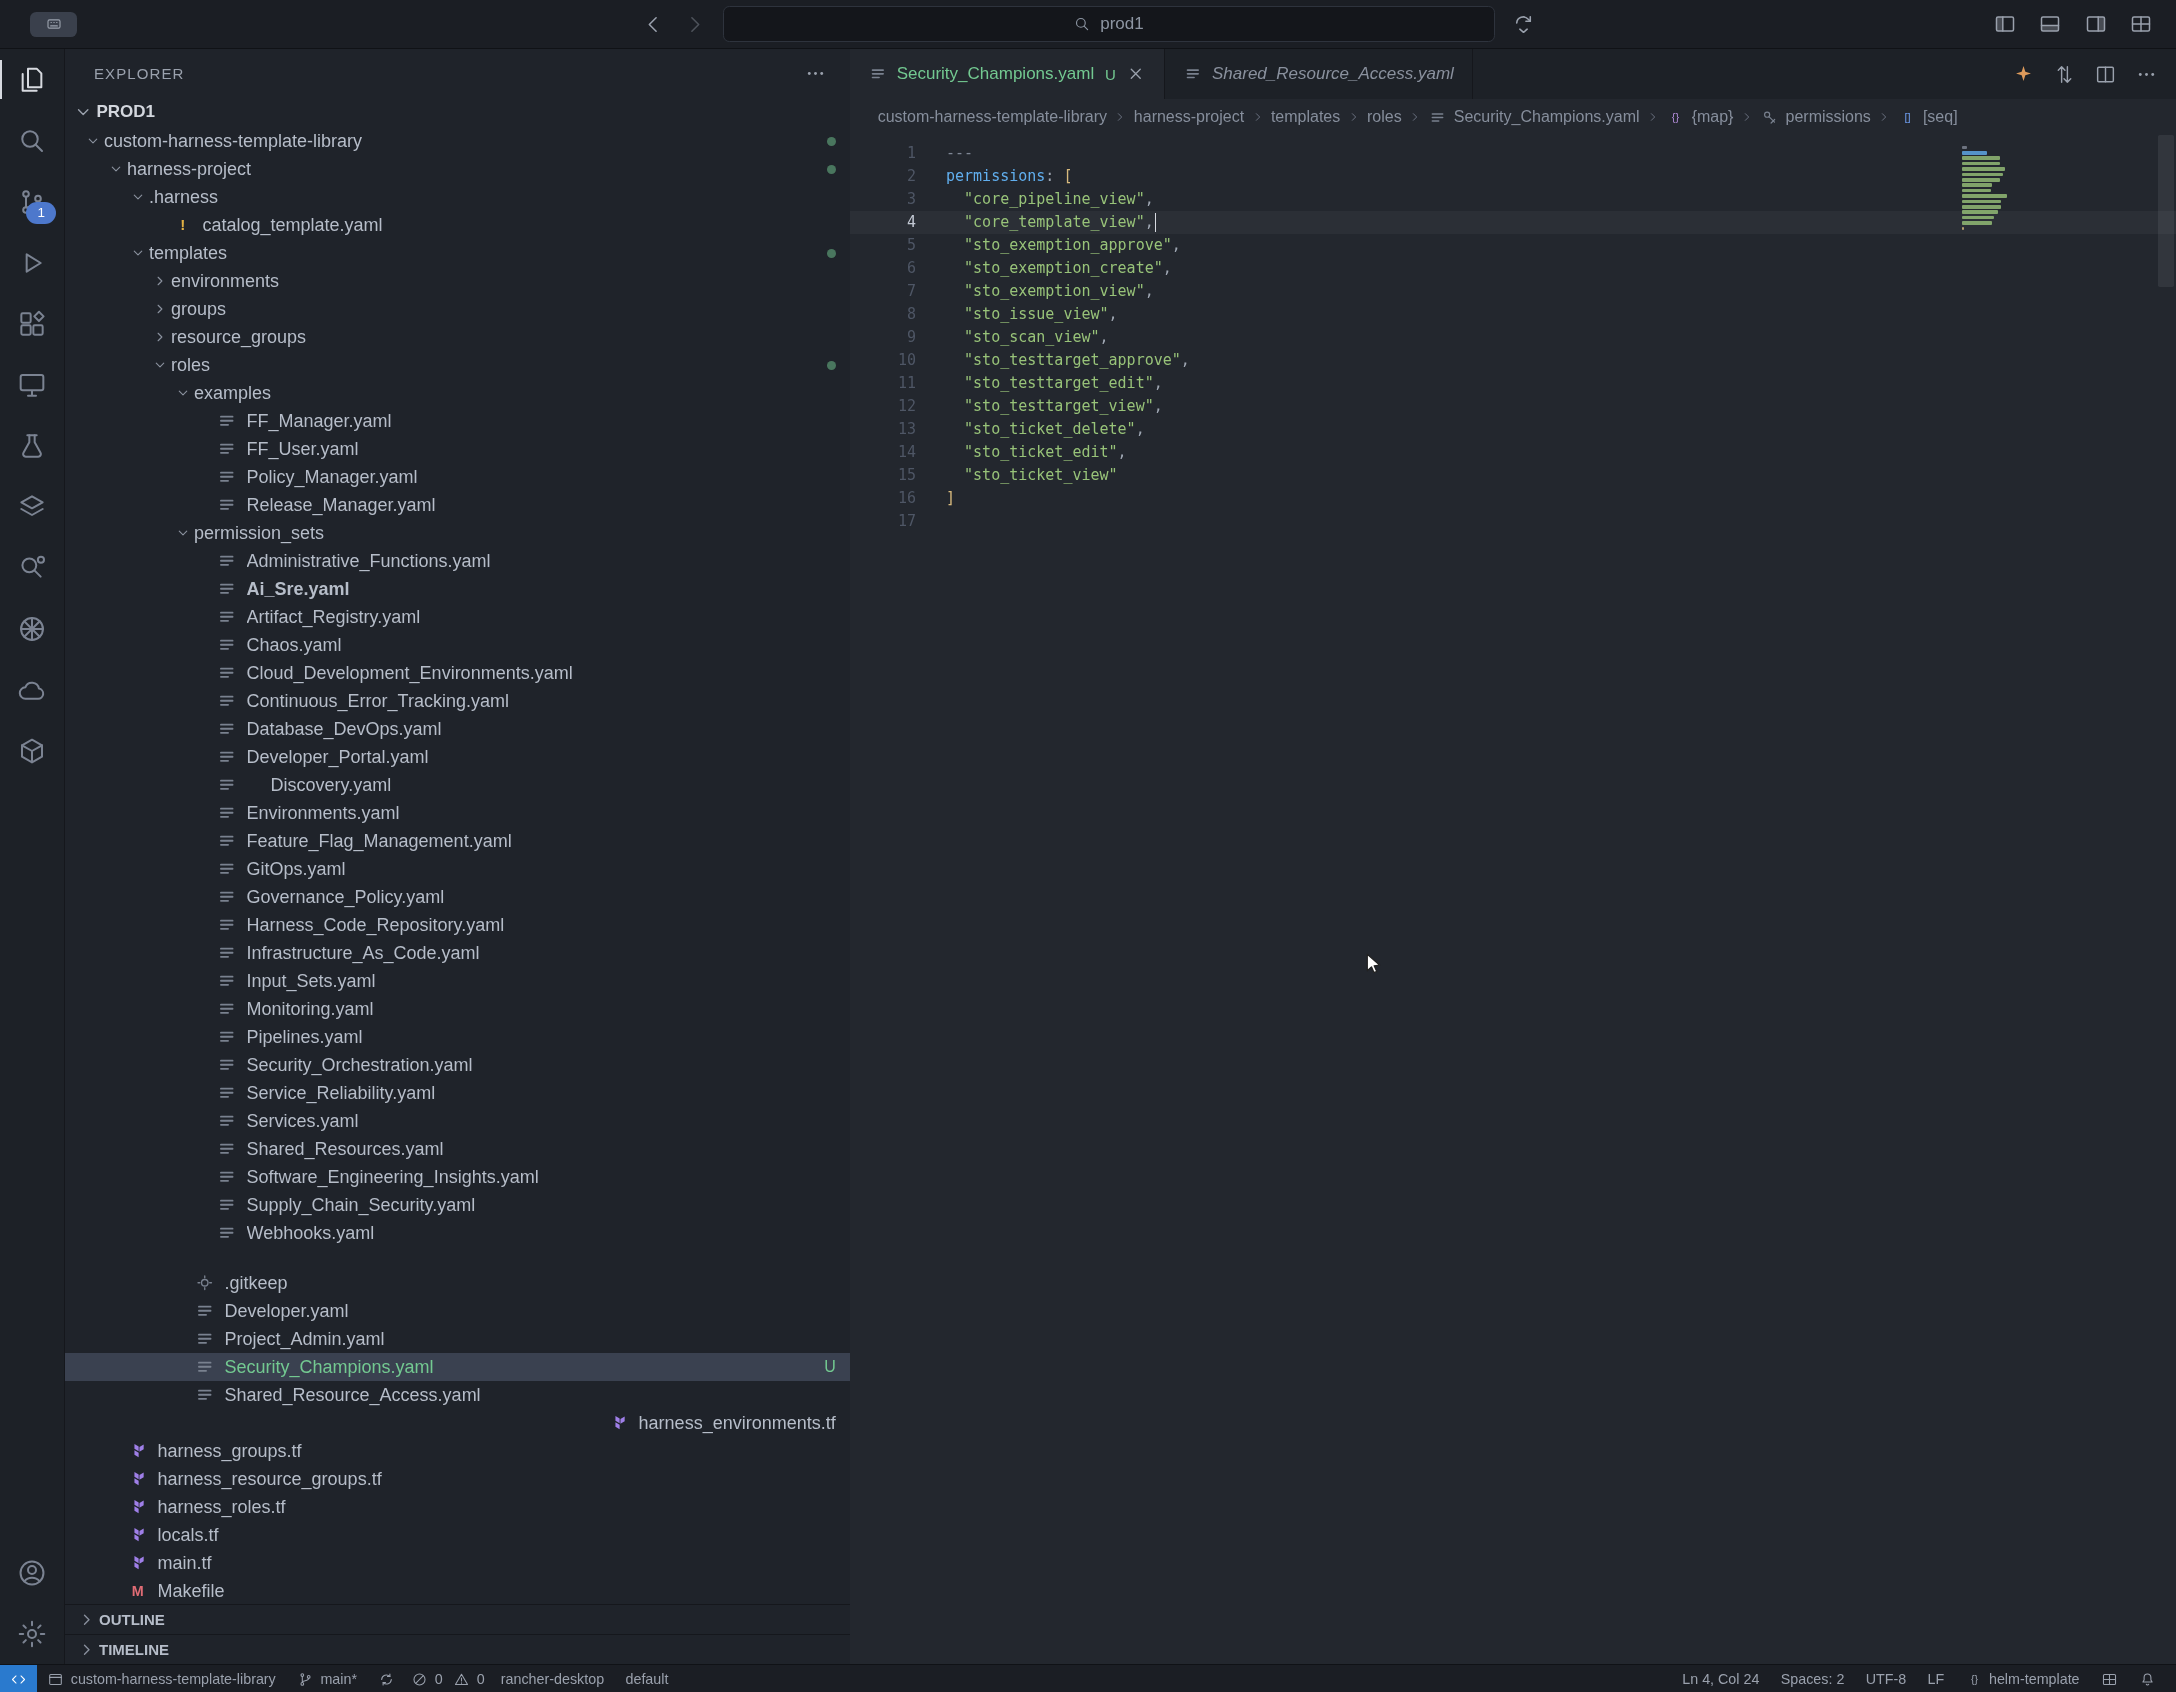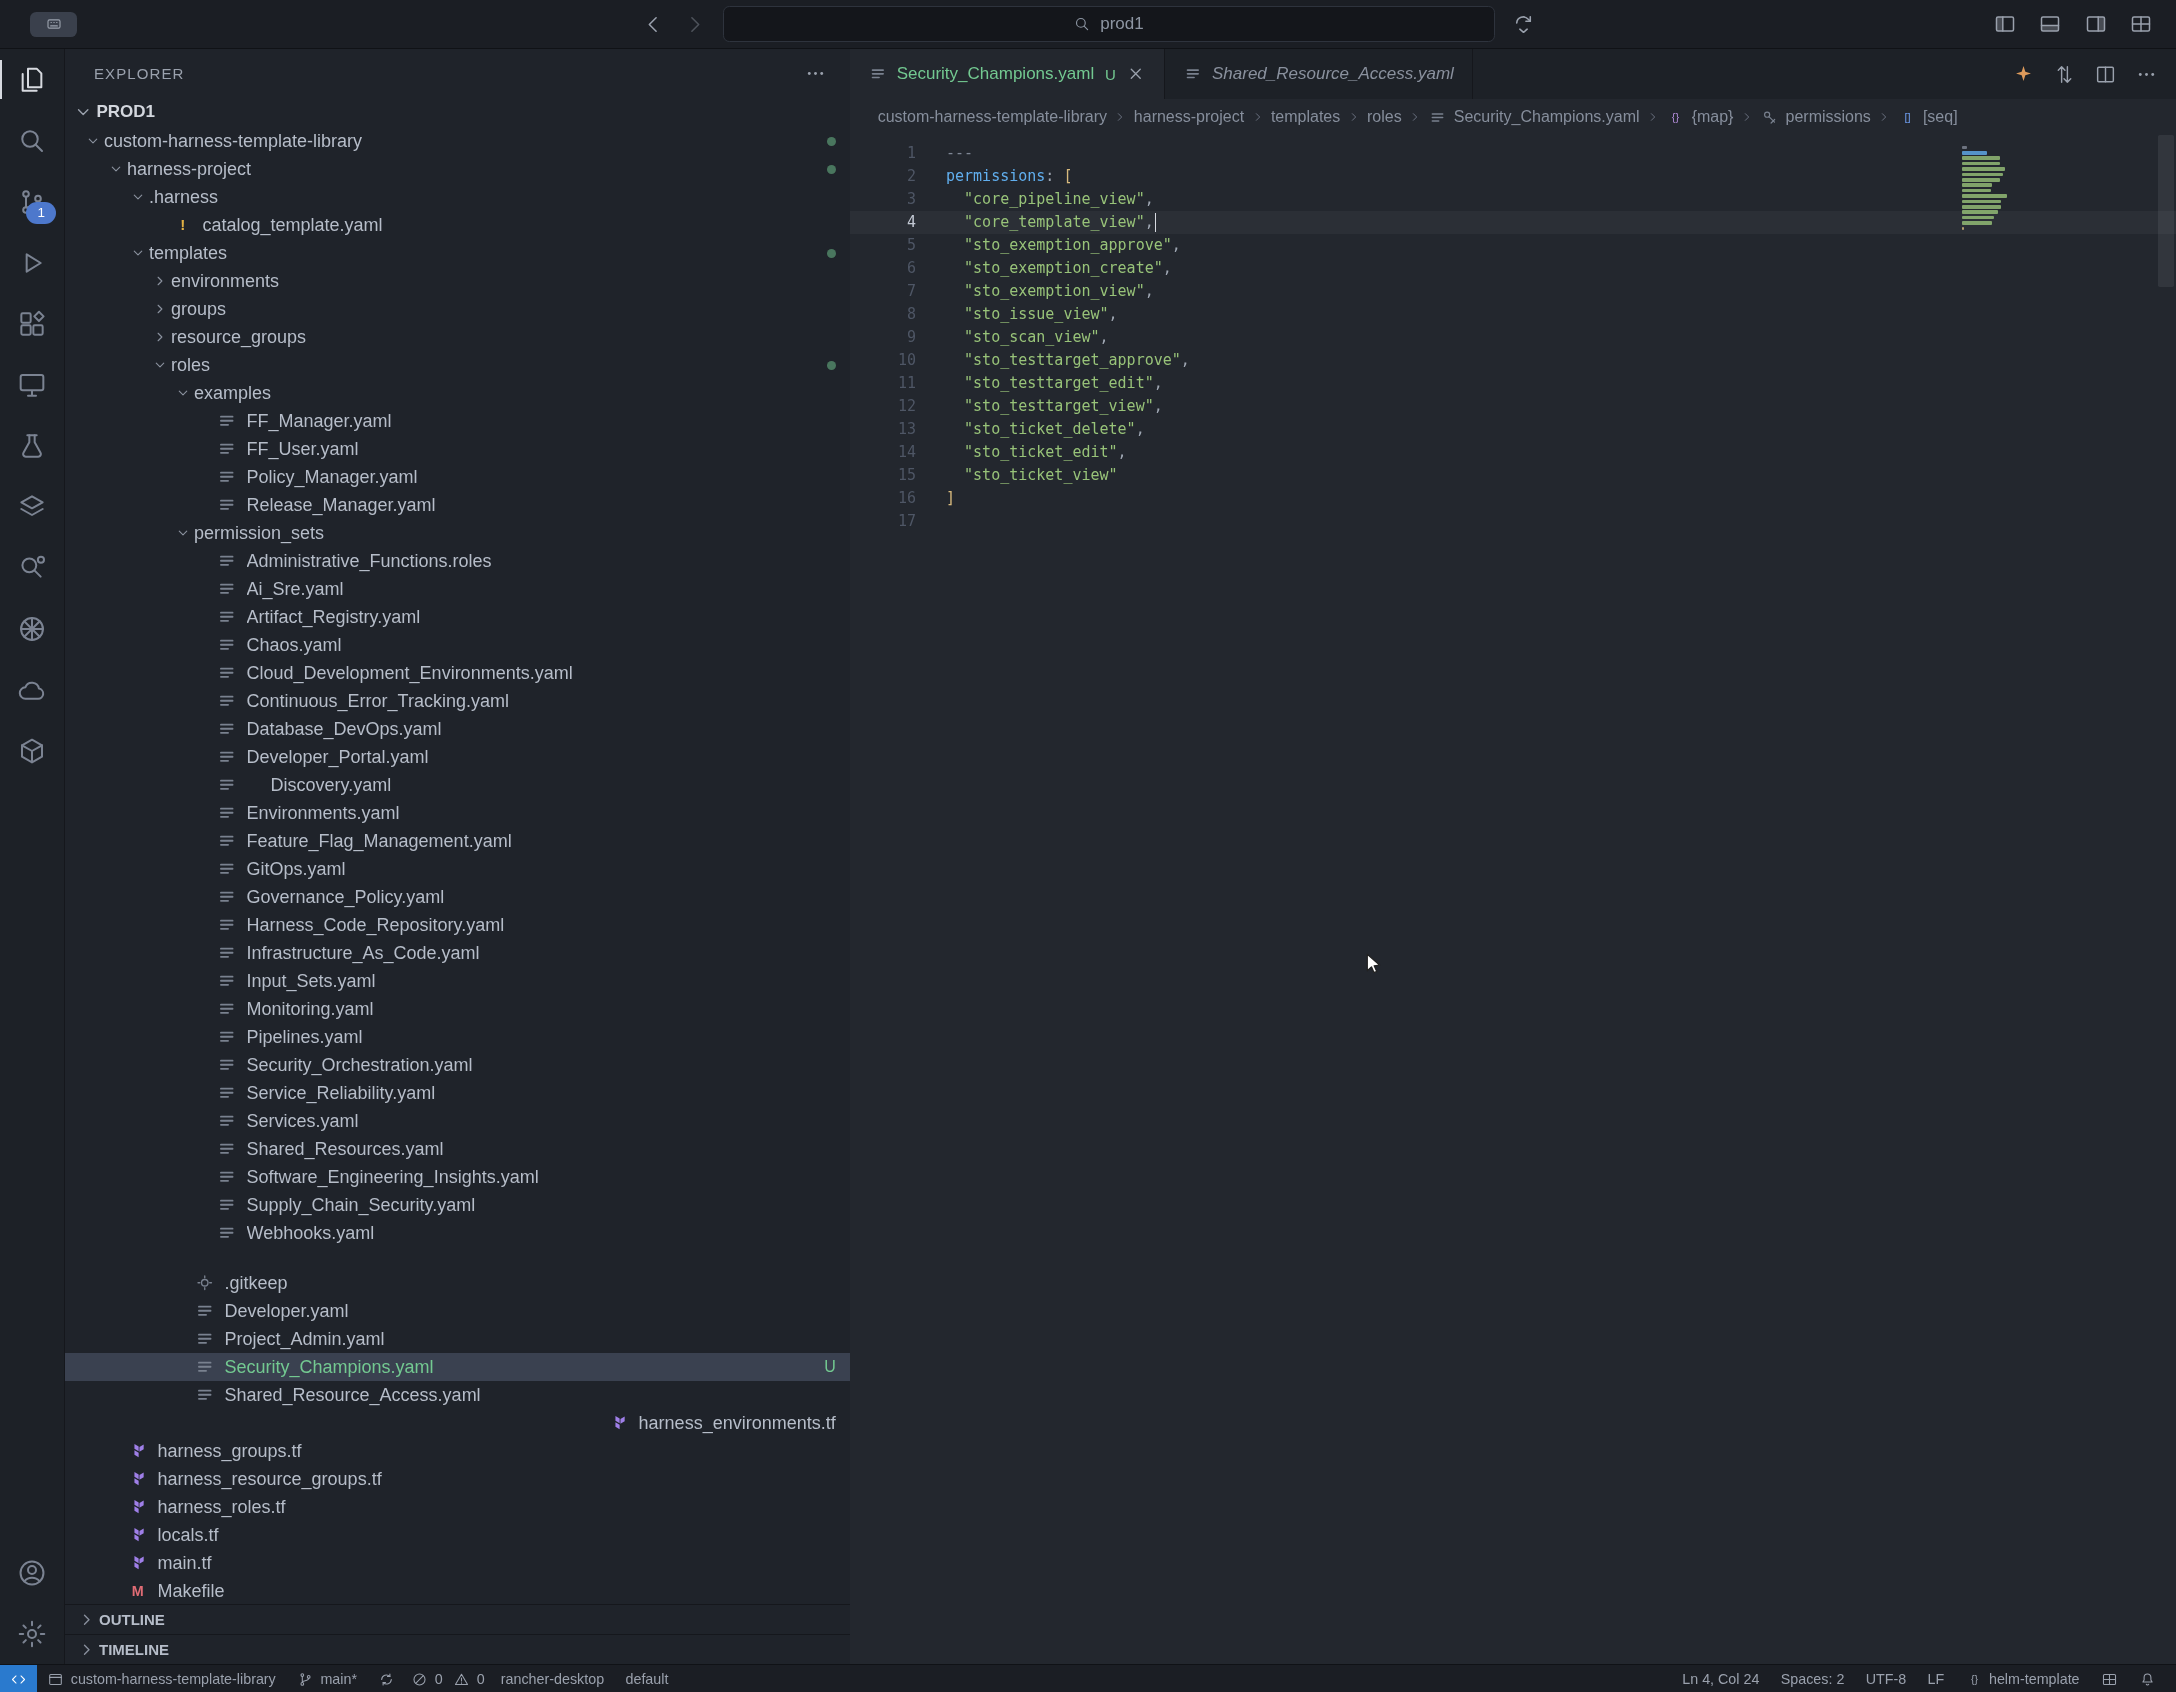--- a/index.html
+++ b/index.html
@@ -437,23 +437,23 @@
               </svg>
             </span>
             <span class="lbl">permission_sets</span>
           </div>
           <div class="row" style="padding-left: 151px;">
             <span class="icon ficon">
               <svg viewBox="0 0 24 24" fill="none" stroke="currentColor" stroke-width="2" stroke-linecap="round">
                 <path d="M5.5 7.5h13M5.5 12h13M5.5 16.5h8"></path>
               </svg>
             </span>
-            <span class="lbl">Administrative_Functions.roles</span>
-          </div>
-          <div class="row" style="padding-left: 151px;">
+            <span class="lbl">Administrative_Functions.yaml</span>
+          </div>
+          <div class="row" style="padding-left: 151px; font-weight: bold;">
             <span class="icon ficon">
               <svg viewBox="0 0 24 24" fill="none" stroke="currentColor" stroke-width="2" stroke-linecap="round">
                 <path d="M5.5 7.5h13M5.5 12h13M5.5 16.5h8"></path>
               </svg>
             </span>
             <span class="lbl">Ai_Sre.yaml</span>
           </div>
           <div class="row" style="padding-left: 151px;">
             <span class="icon ficon">
               <svg viewBox="0 0 24 24" fill="none" stroke="currentColor" stroke-width="2" stroke-linecap="round">

